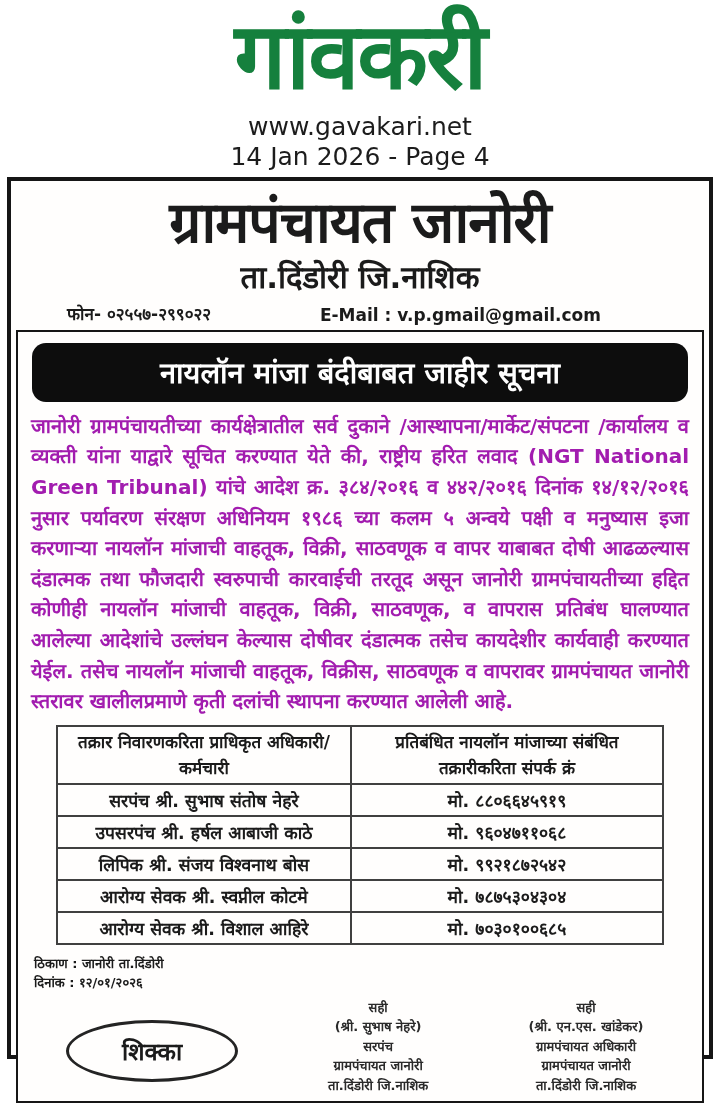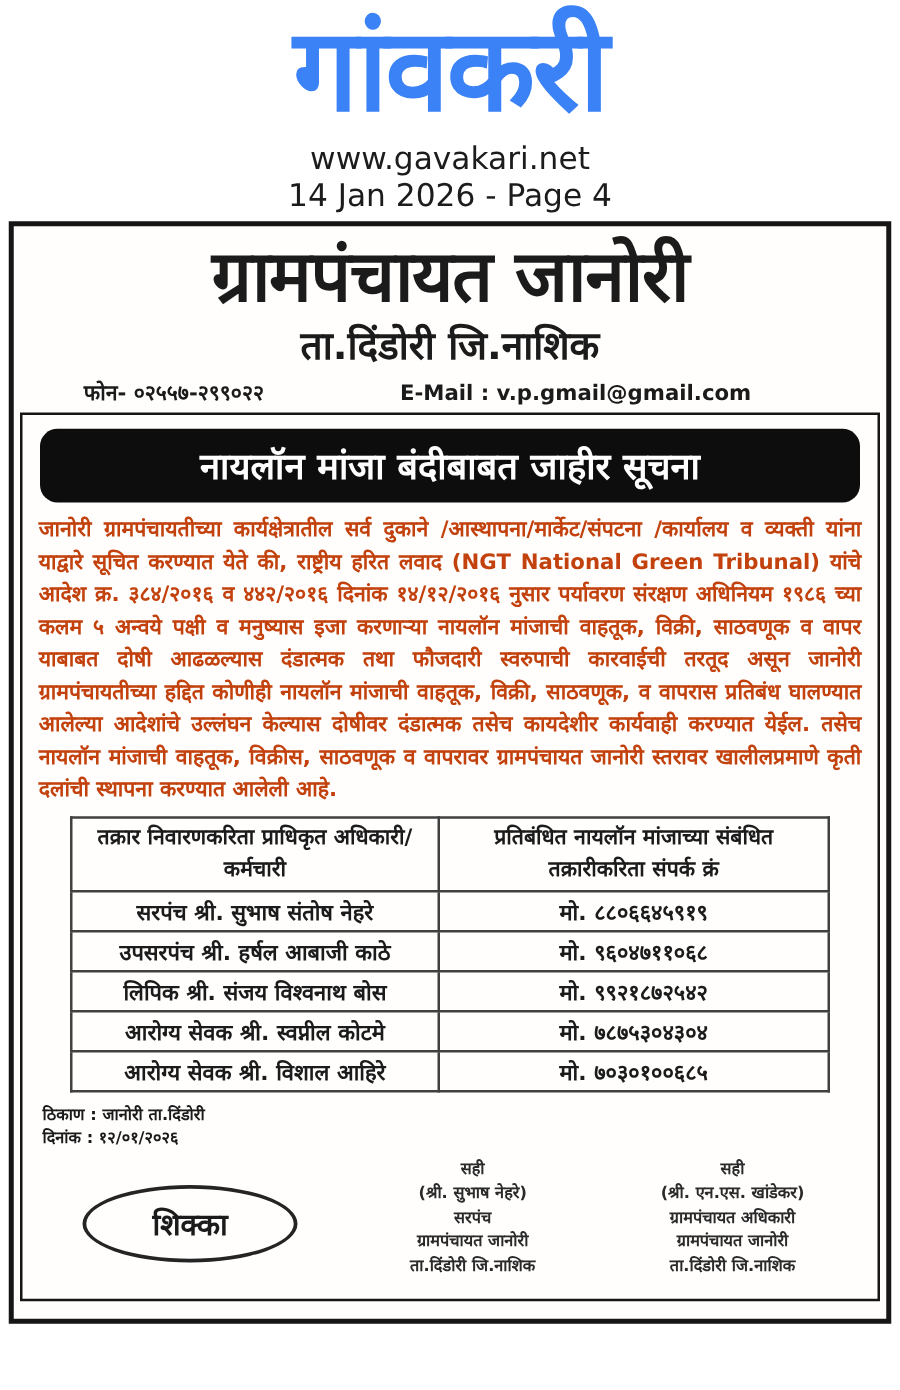--- a/index.html
+++ b/index.html
@@ -10,21 +10,21 @@
     font-family: "DejaVu Sans", sans-serif;
     color: #1b1b1b;
     overflow: hidden;
   }
   
   .masthead { text-align: center; padding-top: 2px; }
   .masthead-title {
     font-family: "DejaVu Serif", serif;
     font-size: 92px; line-height: 1.18;
     font-weight: bold;
-    color: #3b82f6;
+    color: #15803d;
     letter-spacing: -2px;
   }
   .masthead-site { font-size: 25px; color: #1c1c1c; line-height: 1.1; margin-top: 2px; }
   .masthead-date { font-size: 25px; color: #1c1c1c; line-height: 1.1; margin-top: 3px; }
 
   
   .notice-box {
     margin: 6px 7px 0 7px;
     border: 4px solid #161616;
     background: #fffefd;
@@ -45,37 +45,37 @@
   .contact-row {
     display: flex; justify-content: space-between; align-items: flex-end;
     padding: 6px 108px 5px 56px;
     font-size: 17px; font-weight: bold;
   }
 
   
   .body-box {
     border: 2px solid #161616;
     margin: 0 5px 5px 5px;
-    padding: 0 12px 16px 12px;
+    padding: 0 12px 6px 12px;
     background: #fffefd;
   }
   .banner {
     margin: 11px 2px 9px 2px;
     background: #0d0d0d;
     color: #ffffff;
     border-radius: 14px;
     text-align: center;
     font-size: 29px; font-weight: bold;
     padding: 9px 0 11px 0;
   }
   .body-text {
-    font-size: 17px; font-weight: bold;
+    font-size: 20px; font-weight: bold;
     line-height: 1.53;
     text-align: justify;
-    color: #c2410c;
+    color: #a21caf;
     margin: 2px 1px 8px 1px;
   }
 
   
   table.contact-table {
     border-collapse: collapse;
     margin: 4px auto 10px auto;
     width: 608px;
   }
   .contact-table th, .contact-table td {

